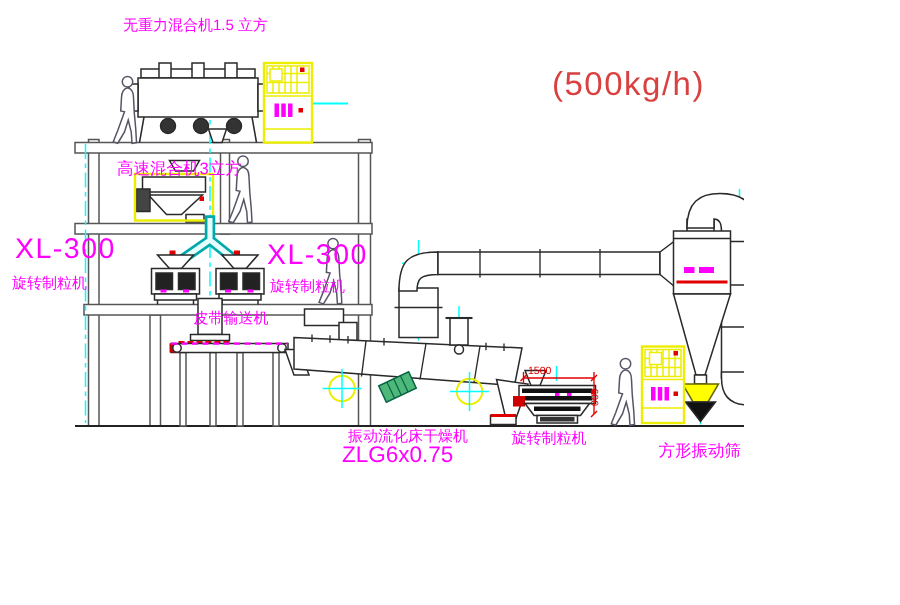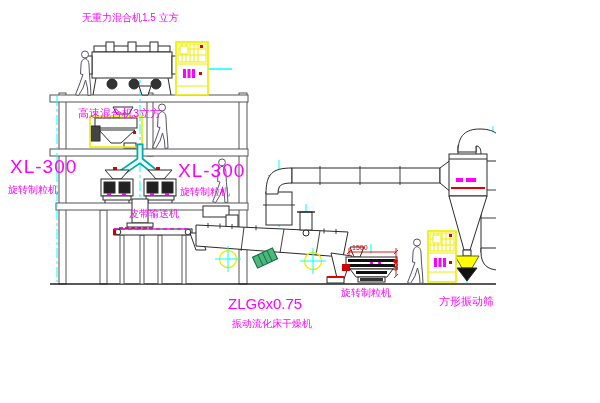--- a/index.html
+++ b/index.html
@@ -292,27 +292,28 @@
     <rect x="449" y="261" width="3" height="3" fill="#e00000" stroke="none"></rect>
   </g>
 
   <use href="#person" transform="translate(85,50)"></use>
   <use href="#person" transform="translate(162,103)"></use>
   <use href="#person" transform="translate(222,158) scale(0.98)"></use>
   <use href="#person" transform="translate(417,238)"></use>
 </svg>
 
 <div class="lbl s10" style="left:82px;top:13px;">无重力混合机1.5 立方</div>
+<div class="lbl red s22" style="left:368px;top:45px;">(500kg/h)</div>
 <div class="lbl s11" style="left:38px;top:108px;margin-left:40px;">高速混合机3立方</div>
 <div class="lbl s17" style="left:10px;top:157px;">XL-300</div>
 <div class="lbl s10" style="left:8px;top:185px;">旋转制粒机</div>
 <div class="lbl s17" style="left:178px;top:161px;">XL-300</div>
 <div class="lbl s10" style="left:180px;top:187px;">旋转制粒机</div>
-<div class="lbl s10" style="left:129px;top:209px;">皮带输送机</div>
-<div class="lbl s10" style="left:232px;top:287px;margin-top:32px;">振动流化床干燥机</div>
+<div class="lbl s10" style="left:129px;top:209px;font-family:Liberation Mono, monospace;">皮带输送机</div>
+<div class="lbl s10" style="left:232px;top:287px;">振动流化床干燥机</div>
 <div class="lbl s15" style="left:228px;top:296px;">ZLG6x0.75</div>
 <div class="lbl s10" style="left:341px;top:288px;">旋转制粒机</div>
 <div class="lbl s11" style="left:439px;top:296px;">方形振动筛</div>
 <div class="lbl s11" style="left:517px;top:296px;">引风机</div>
 <div class="lbl dim s7" style="left:352px;top:244px;">1500</div>
 <div class="lbl dim s7 rot90" style="left:399px;top:259px;">600</div>
 
 </div>
 
 </body></html>

